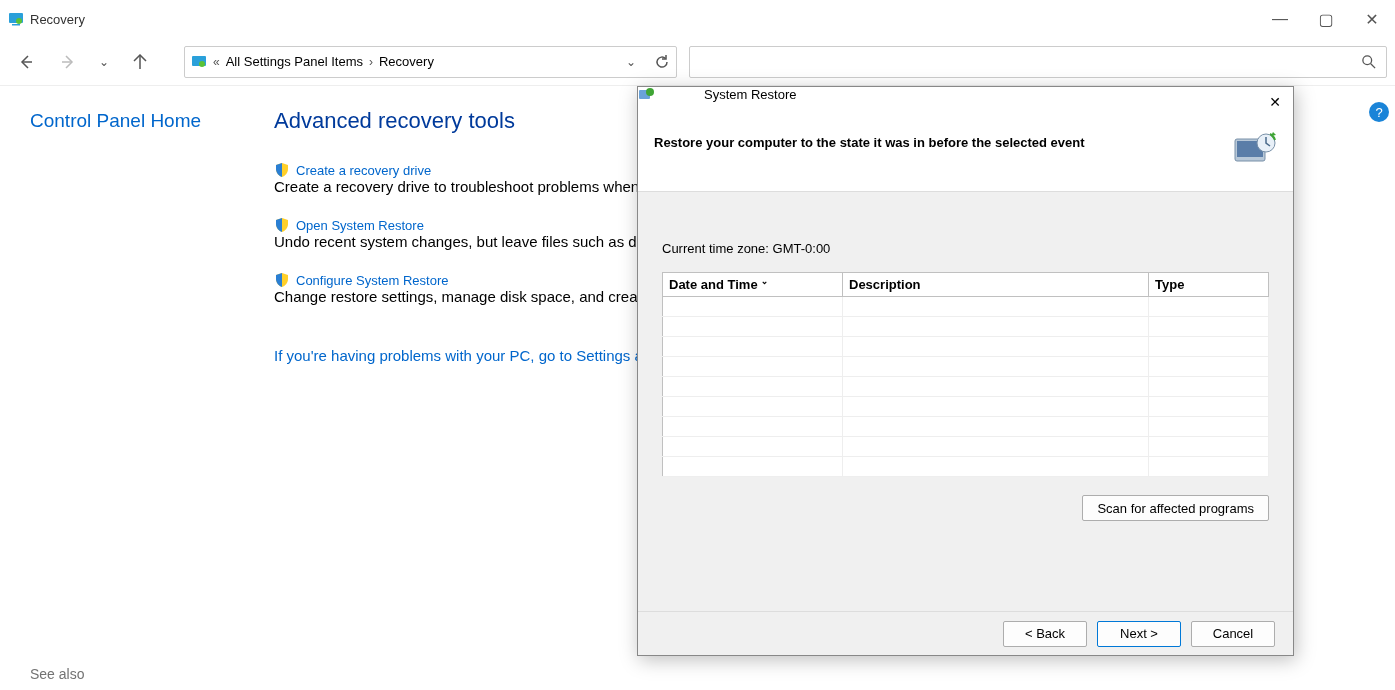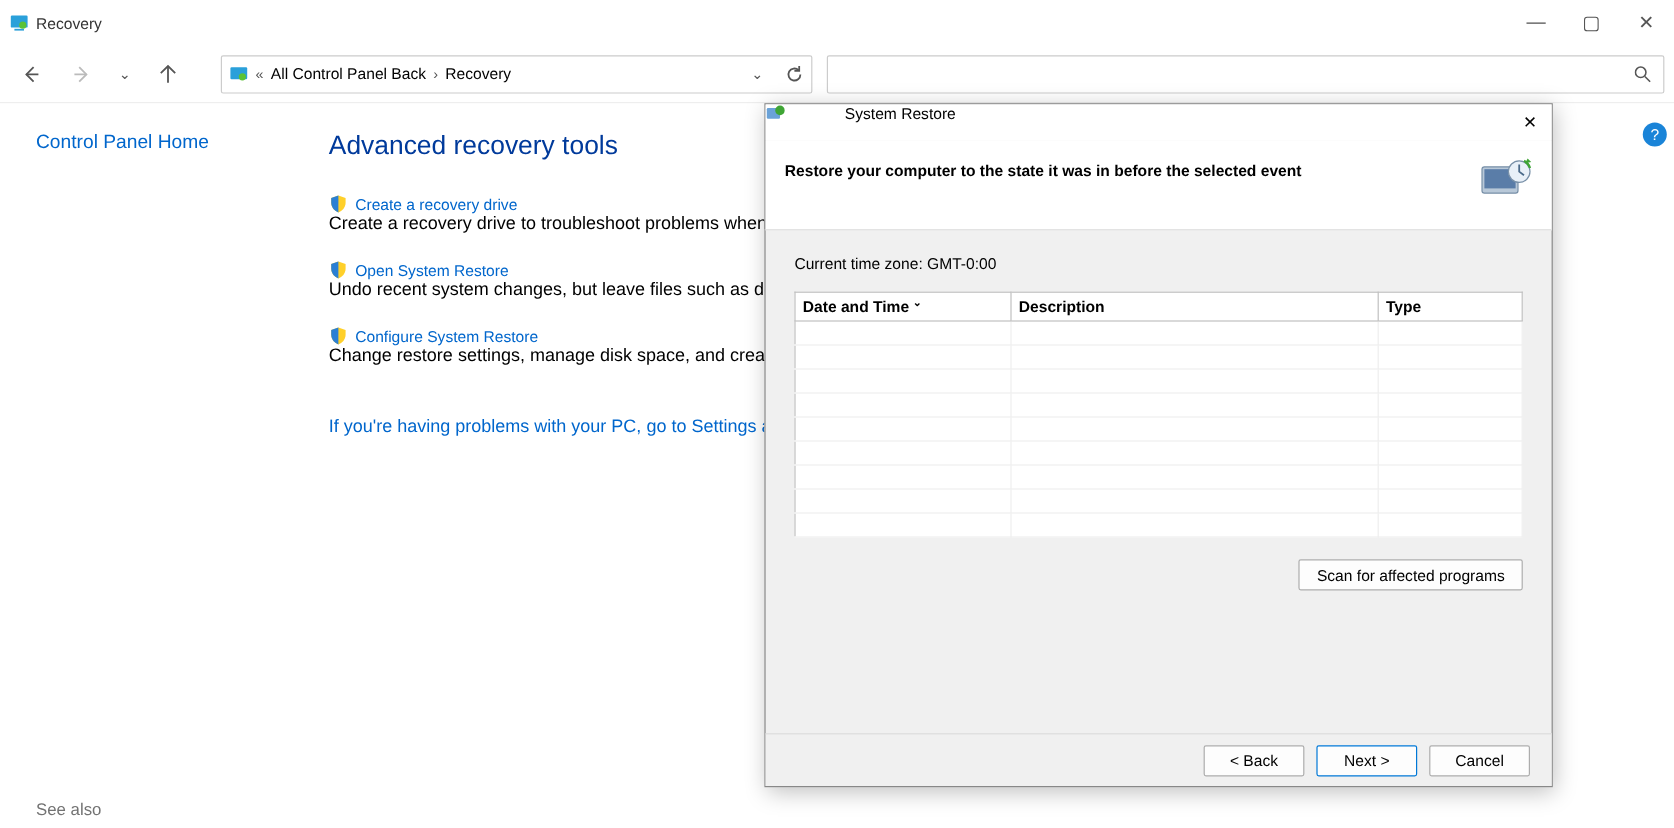--- a/index.html
+++ b/index.html
@@ -9,39 +9,39 @@
   .titlebar .title { font-size: 13px; color: #333; flex: 1; }
   .win-controls { display: flex; height: 38px; }
   .win-controls button { width: 46px; height: 100%; border: none; background: transparent; font-size: 16px; font-family: inherit; color: #555; }
   .toolbar { height: 48px; display: flex; align-items: center; gap: 6px; padding: 0 8px; border-bottom: 1px solid #eee; }
   .nav-arrow { width: 36px; height: 36px; display: flex; align-items: center; justify-content: center; color: #555; background: none; border: none; }
   .address-bar { flex: 1; height: 32px; border: 1px solid #ccc; border-radius: 2px; display: flex; align-items: center; padding: 0 6px; gap: 6px; max-width: 493px; }
   .address-bar .crumb { font-size: 13px; }
   .search-bar { flex: 1; height: 32px; border: 1px solid #ccc; border-radius: 2px; display: flex; align-items: center; justify-content: flex-end; padding: 0 10px; margin-left: 6px; }
   .content-wrap { position: relative; display: flex; height: calc(100% - 86px); }
   .sidebar { width: 270px; padding: 24px 20px 0 30px; }
-  .sidebar a { color: #0066cc; text-decoration: none; font-size: 16px; }
+  .sidebar a { color: #0066cc; text-decoration: none; font-size: 19px; }
   .sidebar .seealso { position: absolute; bottom: 8px; left: 30px; color: #737373; font-size: 14px; }
   .main { flex: 1; padding: 22px 20px 0 4px; }
   .main h1 { color: #003a9b; font-weight: 400; font-size: 22px; margin-bottom: 28px; }
   .tool-row { margin-bottom: 22px; }
   .tool-title { display: flex; align-items: center; gap: 6px; }
   .tool-title a { color: #0066cc; text-decoration: none; font-size: 13px; }
   .tool-desc { font-size: 15px; color: #000; }
   .tip-link { color: #0066cc; font-size: 15px; margin-top: 20px; display: inline-block; text-decoration: none; }
   .shield { width: 16px; height: 16px; display: inline-block; }
   .help-badge { position: absolute; right: 6px; top: 16px; width: 20px; height: 20px; border-radius: 50%; background: #1a84d8; color: #fff; font-size: 13px; display: flex; align-items: center; justify-content: center; }
   
   .dialog { position: absolute; left: 637px; top: 0; width: 657px; height: 570px; background: #f0f0f0; border: 1px solid #888; box-shadow: 2px 4px 18px rgba(0,0,0,.25); display: flex; flex-direction: column; }
   .dlg-titlebar { height: 30px; background: #fff; display: flex; align-items: flex-start; padding: 0 0; gap: 44px; }
   .dlg-titlebar .dlg-title { font-size: 13px; margin-left: 6px; flex: 1; }
   .dlg-close { width: 36px; height: 100%; border: none; background: none; font-size: 14px; }
   .dlg-header { background: #fff; padding: 14px 16px 20px; display: flex; align-items: flex-start; border-bottom: 1px solid #ddd; }
   .dlg-header .dlg-heading { font-size: 13px; font-weight: 700; flex: 1; padding-top: 4px; }
-  .dlg-body { flex: 1; padding: 20px 24px; }
+  .dlg-body { flex: 1; padding: 20px 24px; margin-top: 29px; }
   .tz-label { font-size: 13px; margin-bottom: 16px; }
   table.restore { width: 100%; border: 1px solid #c0c0c0; border-collapse: collapse; background: #fff; font-size: 13px; }
   table.restore th { text-align: left; font-weight: 700; padding: 4px 6px; border: 1px solid #c0c0c0; background: #fff; }
   table.restore td { border-right: 1px solid #eee; border-bottom: 1px solid #eee; padding: 3px 6px; height: 20px; }
   table.restore tr.selected td { background: #0078d7; color: #fff; border-bottom-color: #0078d7; }
   .scan-row { text-align: right; margin-top: 18px; }
   .win-btn { min-width: 84px; height: 26px; border: 1px solid #adadad; background: #fdfdfd; font-family: inherit; font-size: 13px; padding: 0 14px; border-radius: 2px; }
   .dlg-footer { height: 44px; border-top: 1px solid #ddd; display: flex; align-items: center; justify-content: flex-end; gap: 10px; padding: 0 18px; background: #f0f0f0; }
   .win-btn.default { border-color: #0078d7; }
   .pc-icon { width: 44px; height: 40px; }
@@ -87,21 +87,21 @@
         <line x1="8" y1="1" x2="8" y2="15" stroke="#555" stroke-width="1.5"></line>
       </svg>
   </button>
   <div style="width:14px"></div>
   <div class="address-bar">
     <svg width="16" height="16" viewBox="0 0 16 16">
         <rect x="1" y="2" width="14" height="10" rx="1" fill="#2aa0da"></rect>
         <circle cx="11" cy="10" r="3" fill="#5bc236"></circle>
       </svg>
     <span class="chev">«</span>
-    <span class="crumb">All Control Panel Back</span>
+    <span class="crumb">All Settings Panel Items</span>
     <span class="chev">›</span>
     <span class="crumb">Recovery</span>
     <span style="flex:1"></span>
     <span class="chev">⌄</span>
     <svg width="16" height="16" viewBox="0 0 16 16" style="margin-left:12px">
         <path d="M13 8a5 5 0 1 1-1.5-3.5" stroke="#555" stroke-width="1.5" fill="none"></path>
         <path d="M12 1v4h-4" stroke="#555" stroke-width="1.5" fill="none"></path>
       </svg>
   </div>
   <div class="search-bar">

